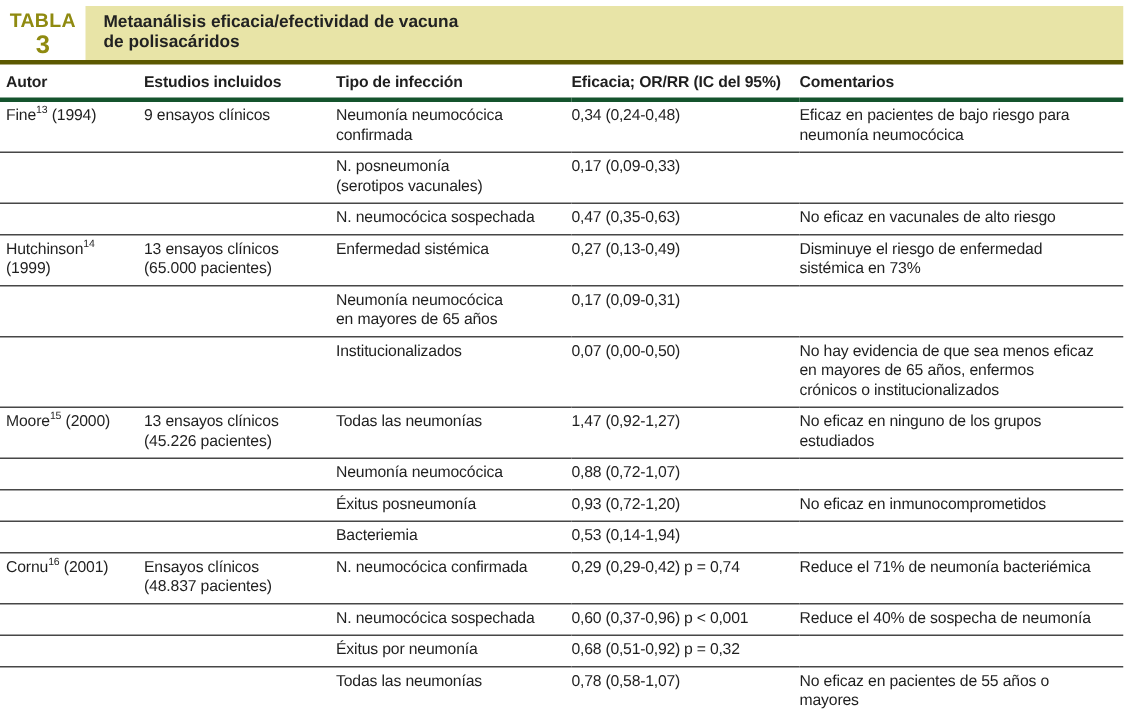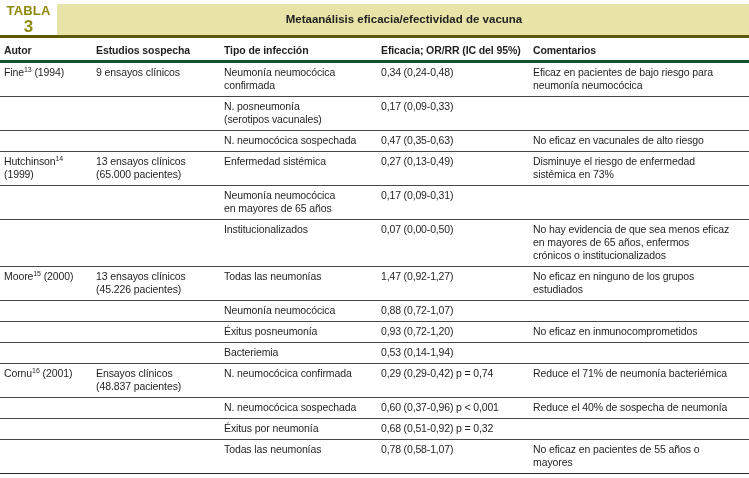--- a/index.html
+++ b/index.html
@@ -17,21 +17,21 @@
   .badge {
     width: 57px; flex: 0 0 57px;
     display: flex; flex-direction: column; align-items: center; justify-content: center;
     color: #8f8a10; background: #fff;
   }
   .badge-t1 { font-weight: bold; font-size: 13px; line-height: 14px; letter-spacing: 0.2px; }
   .badge-t2 { font-weight: bold; font-size: 17px; line-height: 17px; }
   .band {
     flex: 1 1 auto; background: #e8e4a7;
     padding: 5px 10px 5px 12px;
-    display: flex; flex-direction: column; justify-content: center; text-align: center;
+    display: flex; flex-direction: column; justify-content: center;
   }
   .band .title-line {
     display: block; font-weight: bold; font-size: 11.5px; line-height: 13px; color: #222;
   }
   .rule-olive { height: 3px; background: #5c5900; width: 749px; }
 
   
   table.meta {
     width: 749px; border-collapse: collapse; table-layout: fixed;
     font-size: 10.5px; letter-spacing: -0.1px;
@@ -63,36 +63,37 @@
 
 <div class="page">
 
   <div class="header-row">
     <div class="badge">
       <span class="badge-t1">TABLA</span>
       <span class="badge-t2">3</span>
     </div>
     <div class="band">
       <span class="title-line">Metaanálisis eficacia/efectividad de vacuna</span>
+      <span class="title-line">de polisacáridos</span>
     </div>
   </div>
   <div class="rule-olive"></div>
 
   <table class="meta">
     <colgroup>
         <col class="c1">
         <col class="c2">
         <col class="c3">
         <col class="c4">
         <col class="c5">
       </colgroup>
     <thead>
       <tr>
         <th>Autor</th>
-        <th>Estudios sospecha</th>
+        <th>Estudios incluidos</th>
         <th>Tipo de infección</th>
         <th>Eficacia; OR/RR (IC del 95%)</th>
         <th>Comentarios</th>
       </tr>
     </thead>
     <tbody>
       <tr>
           <td><span>Fine</span><sup>13</sup> <span>(1994)</span></td>
           <td>9 ensayos clínicos</td>
           <td>Neumonía neumocócica

